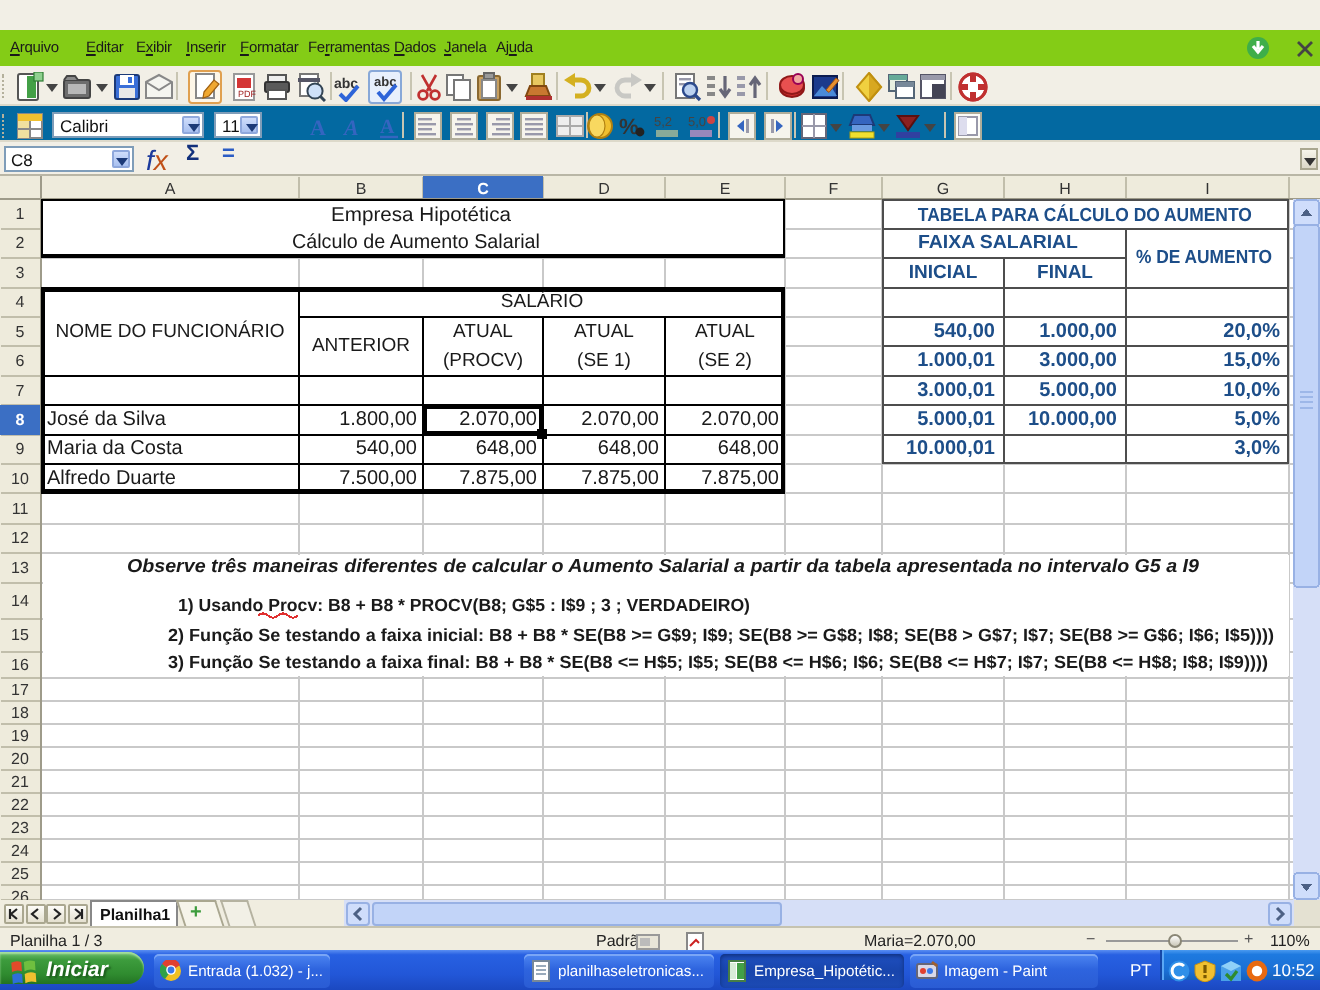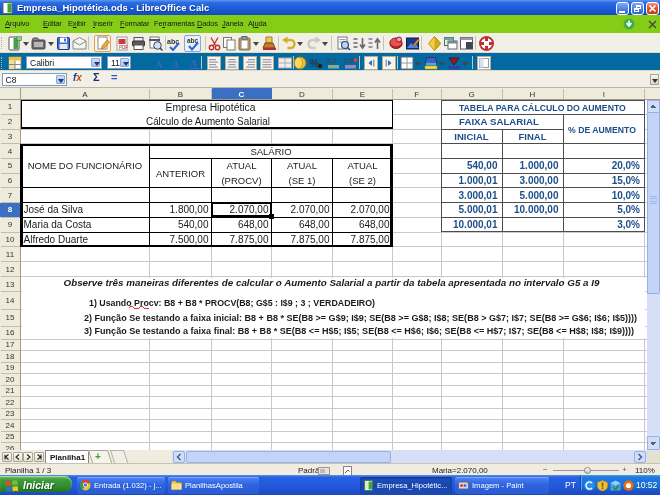--- a/index.html
+++ b/index.html
@@ -11,39 +11,20 @@
 .sep2{position:absolute;top:3px;width:1px;height:13px;background:#c8c5b2}
 .dd{position:absolute;width:0;height:0;border-left:3px solid transparent;border-right:3px solid transparent;border-top:4px solid #444}
 .combo{position:absolute;background:#fff;border:1px solid #7f9db9;font-size:8.5px;color:#111}
 .cdd{position:absolute;right:1px;top:1px;bottom:1px;width:9px;background:linear-gradient(#cfddfb,#a8c0f0);border:1px solid #8fa8dc;border-radius:1px}
 .cdd:after{content:"";position:absolute;left:1.5px;top:3px;border-left:3px solid transparent;border-right:3px solid transparent;border-top:4px solid #1c3a78}
 .mi{display:inline-block;color:#1a1a1a;font-size:7.5px;letter-spacing:-0.15px}
 .tbt{position:absolute;color:#fff;font-size:7.6px;white-space:nowrap;overflow:hidden}
 </style></head><body>
 <div id="scr">
 
-<div class="abs" style="left:0;top:0;width:660px;height:15px;background:linear-gradient(180deg,#5a96f2 0%,#2a6ce0 18%,#1c5cd8 55%,#1550c4 90%,#1048b8 100%)">
-  <svg class="abs" style="left:2px;top:1.5px" width="12" height="12" viewBox="0 0 12 12">
-    <rect x="1" y="0.5" width="9" height="11" rx="1" fill="#fff" stroke="#666"></rect>
-    <rect x="5.5" y="1.5" width="4" height="9" fill="#3ba53b"></rect>
-  </svg>
-  <span class="abs" style="left:17px;top:2px;color:#fff;font-size:9.5px;font-weight:bold;text-shadow:1px 1px 1px #0b3a94">Empresa_Hipotética.ods - LibreOffice Calc</span>
-  <div class="abs" style="left:615.5px;top:1.5px;width:13px;height:13px;border-radius:3px;background:linear-gradient(#7fa8f5,#2961d8);border:1px solid #fff">
-        <div class="abs" style="left:2.5px;top:8px;width:6px;height:2px;background:#fff"></div>
-      </div>
-  <div class="abs" style="left:630.5px;top:1.5px;width:13px;height:13px;border-radius:3px;background:linear-gradient(#7fa8f5,#2961d8);border:1px solid #fff">
-    <div class="abs" style="left:4px;top:2.5px;width:5px;height:4px;border:1px solid #fff;border-top-width:2px"></div>
-    <div class="abs" style="left:2px;top:5px;width:5px;height:4px;border:1px solid #fff;border-top-width:2px;background:#2961d8"></div>
-  </div>
-  <div class="abs" style="left:645.5px;top:1.5px;width:13px;height:13px;border-radius:3px;background:linear-gradient(#f2987e,#e0532e 45%,#c83b16);border:1px solid #fff">
-    <svg width="11" height="11" style="position:absolute;left:0;top:0">
-          <path d="M 2.5 2.5 l 6 6 M 8.5 2.5 l -6 6" stroke="#fff" stroke-width="1.6"></path>
-        </svg>
-  </div>
-</div>
 
 <div class="abs" style="left:0;top:15px;width:660px;height:18px;background:#84cc16">
   <span class="mi abs" style="left:5px;top:4px"><u>A</u>rquivo</span>
   <span class="mi abs" style="left:43px;top:4px"><u>E</u>ditar</span>
   <span class="mi abs" style="left:68px;top:4px">E<u>x</u>ibir</span>
   <span class="mi abs" style="left:93px;top:4px"><u>I</u>nserir</span>
   <span class="mi abs" style="left:120px;top:4px"><u>F</u>ormatar</span>
   <span class="mi abs" style="left:154px;top:4px">Fe<u>r</u>ramentas</span>
   <span class="mi abs" style="left:197px;top:4px"><u>D</u>ados</span>
   <span class="mi abs" style="left:222px;top:4px"><u>J</u>anela</span>
@@ -314,21 +295,21 @@
         <rect x="2.5" y="2.5" width="9" height="9" fill="#fff" stroke="#99a"></rect>
         <rect x="2.5" y="2.5" width="4" height="9" fill="#dde"></rect>
       </svg>
 </div>
 
 <div class="abs" style="left:0;top:71px;width:660px;height:17px;background:#f2efe6;border-bottom:1px solid #b9b6a6">
   <div class="combo" style="left:1.5px;top:1.5px;width:65px;height:13px">
         <span style="position:absolute;left:3px;top:1.5px">C8</span>
         <div class="cdd"></div>
       </div>
-  <span class="abs" style="left:73px;top:1px;font-size:10px;font-style:italic;font-weight:bold;color:#1c3a9c">f<span style="color:#c05018">x</span></span>
+  <span class="abs" style="left:73px;top:1px;font-size:14px;font-style:italic;font-weight:normal;color:#1c3a9c">f<span style="color:#c05018">x</span></span>
   <span class="abs" style="left:93px;top:0px;font-size:11px;font-weight:bold;color:#12307c">Σ</span>
   <span class="abs" style="left:111px;top:0px;font-size:11px;font-weight:bold;color:#2b5cc4">=</span>
   <div class="abs" style="left:650px;top:3px;width:9px;height:11px;background:linear-gradient(#f6f4ea,#dcd8c8);border:1px solid #aaa790">
         <div class="dd" style="left:1px;top:3.5px;border-top-color:#333"></div>
       </div>
 </div>
 
 <svg class="abs" style="left:0;top:88px" width="660" height="362" shape-rendering="crispEdges" text-rendering="optimizeLegibility">
 <rect x="0" y="0" width="660" height="11.5" fill="#eeebdc"></rect>
 <rect x="0" y="0" width="20.5" height="362" fill="#eeebdc"></rect>
@@ -606,26 +587,28 @@
   <div class="abs" style="left:77px;top:2px;width:88px;height:16.5px;background:linear-gradient(180deg,#4d86f2 0%,#2e64de 45%,#2a5cd4 100%);border-radius:2.5px;box-shadow:inset 0 1px 0 #7aa6f6">
         <svg class="abs" style="left:3px;top:2.5px" width="11" height="11" viewBox="0 0 11 11">
           <circle cx="5.5" cy="5.5" r="5" fill="#f0c020"></circle>
           <path d="M 5.5 5.5 L 1 2 A 5 5 0 0 1 10 2.5 z" fill="#e04030"></path>
           <path d="M 5.5 5.5 L 1 2 a 5 5 0 0 0 1.5 7.5 z" fill="#30a048"></path>
           <circle cx="5.5" cy="5" r="2.4" fill="#fff"></circle>
           <circle cx="5.5" cy="5" r="1.7" fill="#3a78e8"></circle>
         </svg>
         <span class="tbt" style="left:17px;top:4px;width:68px">Entrada (1.032) - j...</span>
       </div>
-  <div class="abs" style="left:168px;top:2px;width:91px;height:16.5px;background:linear-gradient(180deg,#4d86f2 0%,#2e64de 45%,#2a5cd4 100%);border-radius:2.5px;box-shadow:inset 0 1px 0 #7aa6f6">
+  <div class="abs" style="left:262px;top:2px;width:95px;height:16.5px;background:linear-gradient(180deg,#4d86f2 0%,#2e64de 45%,#2a5cd4 100%);border-radius:2.5px;box-shadow:inset 0 1px 0 #7aa6f6">
         <svg class="abs" style="left:3px;top:2.5px" width="11" height="11" viewBox="0 0 11 11">
-          <path d="M 0.5 2.5 l 1 -1.5 h 3 l 1 1.5 h 5 v 7 h -10 z" fill="#f0c860" stroke="#b08820" stroke-width="0.6"></path>
-          <path d="M 0.5 4 h 10 v 5.5 h -10 z" fill="#fadf8f"></path>
-        </svg>
-        <span class="tbt" style="left:17px;top:4px;width:71px">PlanilhasApostila</span>
+          <rect x="1.5" y="0.5" width="8" height="10" fill="#fff" stroke="#789"></rect>
+          <rect x="3" y="2.5" width="5" height="1" fill="#9ab"></rect>
+          <rect x="3" y="4.5" width="5" height="1" fill="#9ab"></rect>
+          <rect x="3" y="6.5" width="5" height="1" fill="#9ab"></rect>
+        </svg>
+        <span class="tbt" style="left:17px;top:4px;width:75px">planilhaseletronicas...</span>
       </div>
   <div class="abs" style="left:360px;top:2px;width:92px;height:16.5px;background:linear-gradient(180deg,#1f4fc0 0%,#1845ac 50%,#1c4ab4 100%);border-radius:2.5px;box-shadow:inset 0 1px 2px #10307c">
         <svg class="abs" style="left:3px;top:2.5px" width="11" height="11" viewBox="0 0 11 11">
           <rect x="1.5" y="0.5" width="8" height="10" fill="#fff" stroke="#467d46"></rect>
           <rect x="5.5" y="1.5" width="3.5" height="8" fill="#43a047"></rect>
           <rect x="2" y="1.5" width="3" height="8" fill="#d8ecd8"></rect>
         </svg>
         <span class="tbt" style="left:17px;top:4px;width:72px">Empresa_Hipotétic...</span>
       </div>
   <div class="abs" style="left:455px;top:2px;width:94px;height:16.5px;background:linear-gradient(180deg,#4d86f2 0%,#2e64de 45%,#2a5cd4 100%);border-radius:2.5px;box-shadow:inset 0 1px 0 #7aa6f6">

